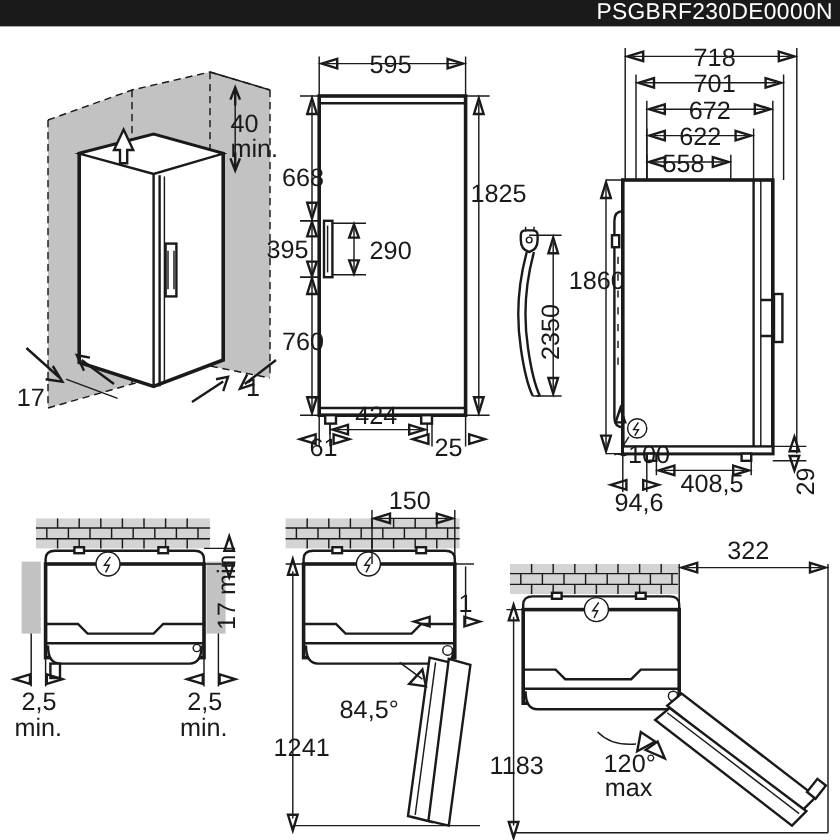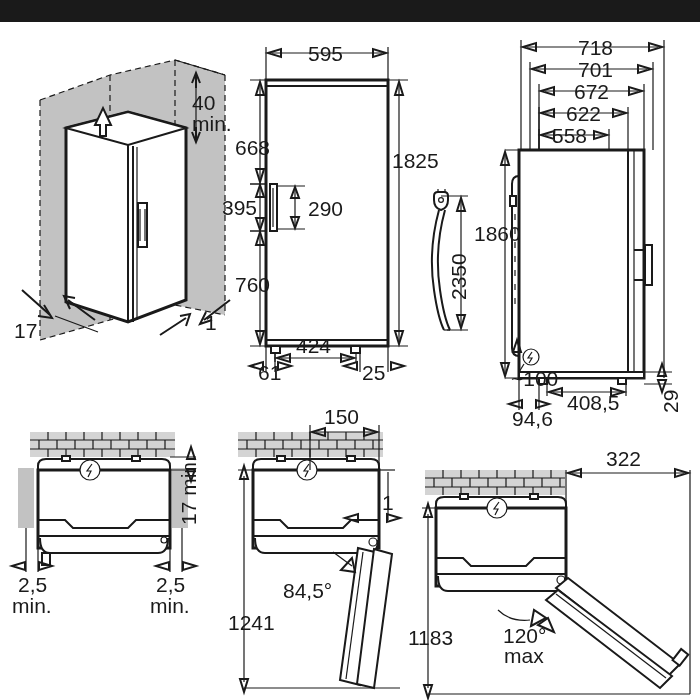--- a/index.html
+++ b/index.html
@@ -20,20 +20,21 @@
   .gray{fill:#c2c2c2;stroke:none;}
   .grayd{fill:#d4d4d4;stroke:none;}
   .wht{fill:#ffffff;}
 </style>
 </head>
 <body>
 
 <div id="sheet">
 
   <div id="titlebar"></div>
+  <div id="titletext">PSGBRF230DE0000N</div>
 
   <svg class="draw" viewBox="0 0 700 700">
 
     <g>
 
       <polygon class="gray" points="110,75 175,60 175,305 110,320"></polygon>
       <polygon class="gray" points="175,60 225,75 225,315 175,305"></polygon>
       <polygon class="gray" points="40,100 110,75 110,320 40,340"></polygon>
 
       <path class="ln thin dash" d="M40,100 L110,75 L175,60 L225,75"></path>

